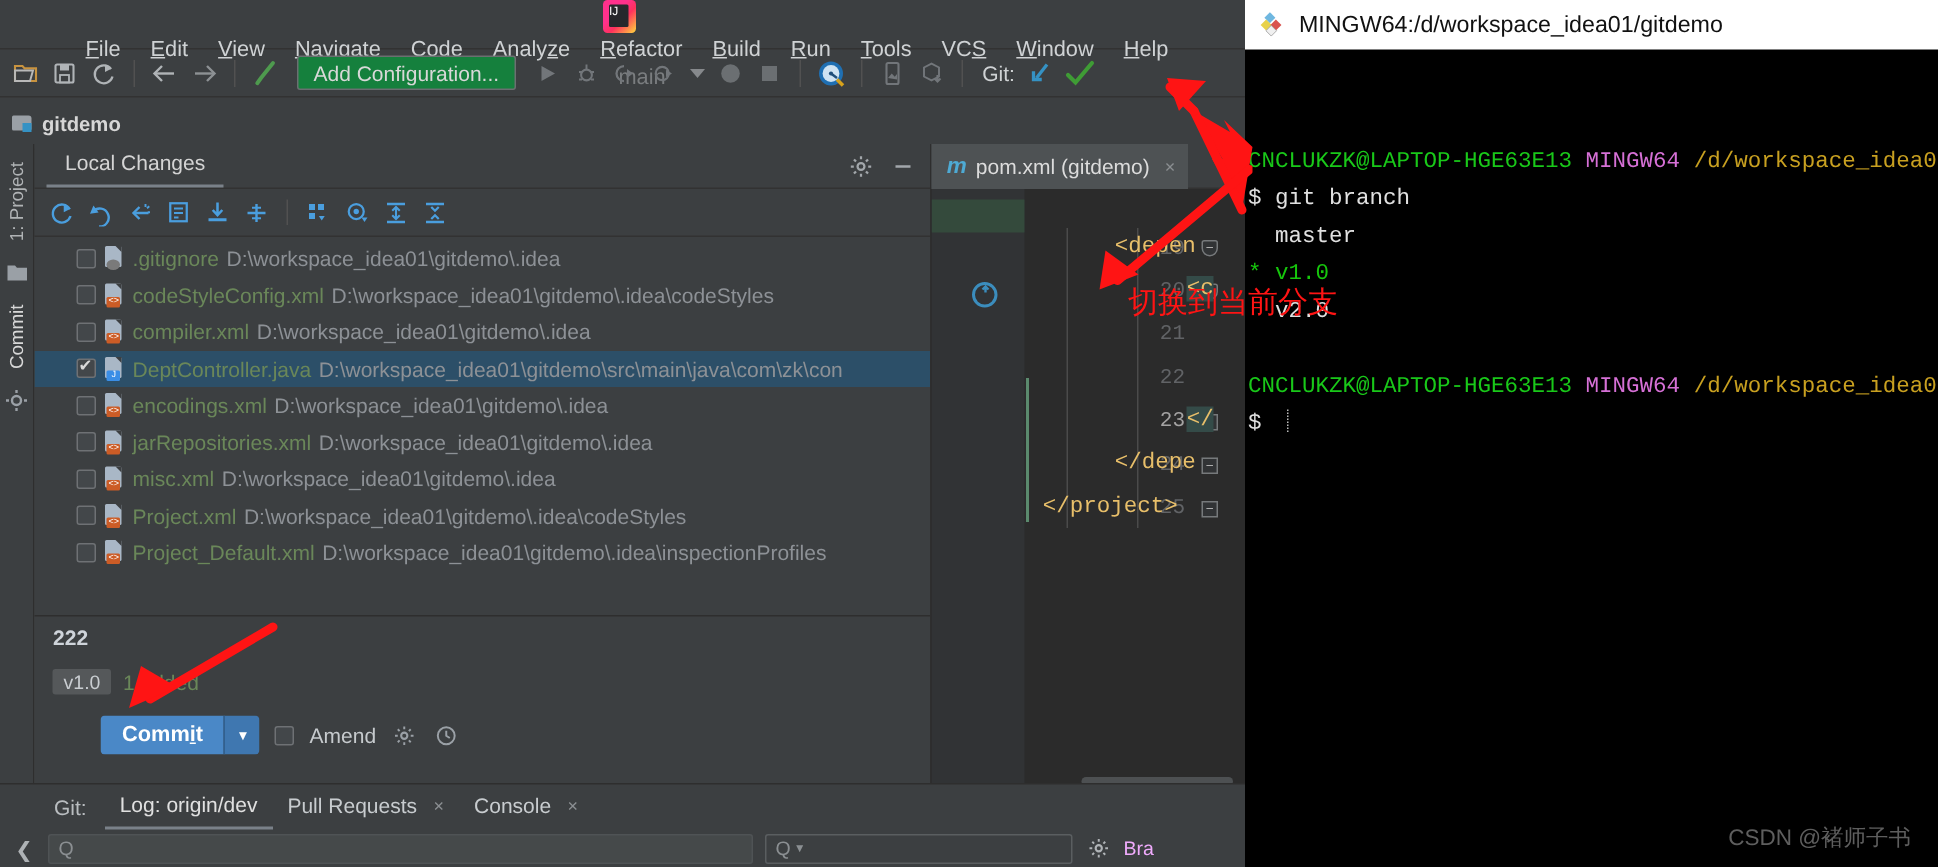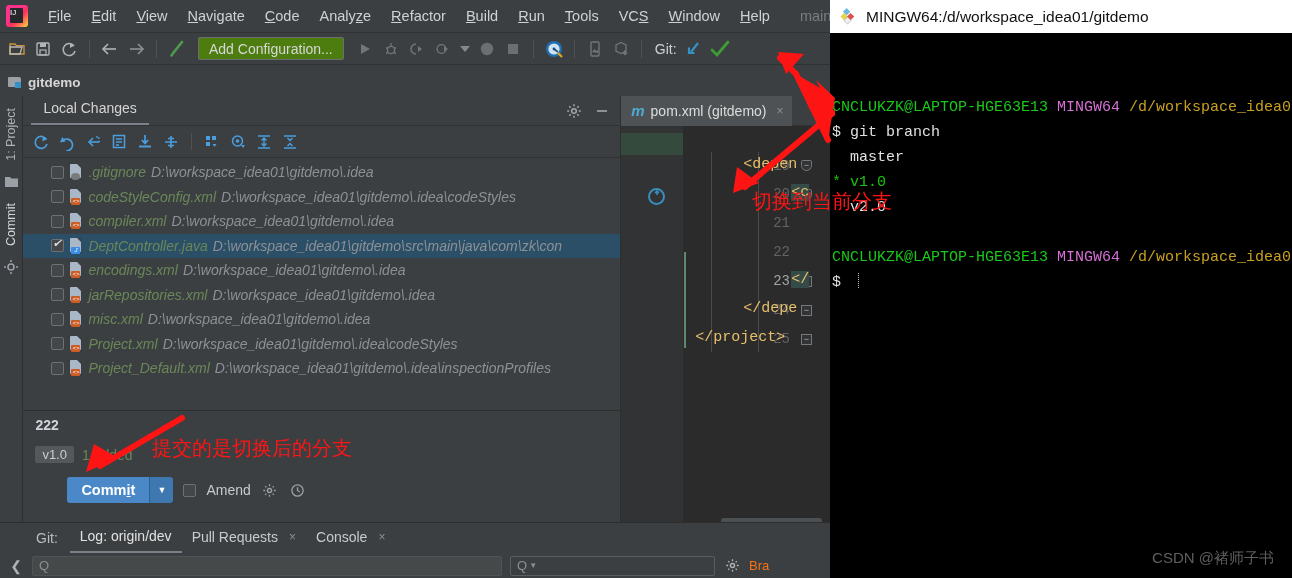--- a/index.html
+++ b/index.html
@@ -13,21 +13,21 @@
 
   
   .ide {
     position: absolute; left: 0; top: 0; width: 830px; height: 578px;
     background: #3c3f41; color: #bbbbbb;
   }
 
   
   .menubar {
     height: 32px; display: flex; align-items: center;
-    background: #3c3f41; padding-left: 6px; gap: 0;
+    background: #3c3f41; padding-left: 6px; gap: 0; flex-direction: column;
   }
   .app-logo {
     width: 22px; height: 22px; margin-right: 10px; position: relative;
     border-radius: 3px; overflow: hidden; flex: none;
     background: linear-gradient(135deg,#ff318c 0%,#ff318c 38%,#fe315d 60%,#ffd83d 100%);
   }
   .app-logo::after {
     content: ""; position: absolute; left: 4px; top: 3px;
     width: 13px; height: 15px; background: #27282c; border-radius: 1px;
   }
@@ -50,21 +50,21 @@
     background: #3c3f41;
   }
   .tb-ico {
     width: 22px; height: 22px; display: flex; align-items: center;
     justify-content: center; color: #9aa0a6; flex: none;
   }
   .tb-sep { width: 1px; height: 18px; background: #515151; margin: 0 5px; flex:none;}
   .addconf {
     height: 23px; border: 1px solid #6b6f71; border-radius: 2px;
     padding: 0 10px; display: flex; align-items: center;
-    font-size: 14px; color: #d8d8d8; margin: 0 6px; background: #4d7c0f;
+    font-size: 14px; color: #d8d8d8; margin: 0 6px; background: #15803d;
     white-space: nowrap;
   }
   .git-label { font-size: 14px; color: #cfd2d4; margin-left: 4px; margin-right: 2px; }
 
   
   .bcrumb {
     height: 36px; display: flex; align-items: center; gap: 6px;
     padding-left: 8px; border-top: 1px solid #323232;
     border-bottom: 1px solid #323232; background: #3c3f41;
   }
@@ -125,21 +125,21 @@
     padding-top: 2px;
   }
   .clrow {
     height: 21px; display:flex; align-items:center; gap:6px; padding-left:8px;
     font-size: 13.5px; white-space: nowrap;
   }
   .clrow .chl-name { color:#d8d8d8; font-weight:bold; }
   .clrow .chl-cnt { color:#8c8c8c; font-weight:normal; }
   .frow {
     height: 24.5px; display:flex; align-items:center; gap:5px; padding-left:28px;
-    font-size: 14px; white-space: nowrap; font-style: italic;
+    font-size: 14px; white-space: nowrap;
   }
   .frow.sel { background:#2c4f68; }
   .cbx {
     width:13px;height:13px;border:1px solid #6e7174;background:#43474a;
     border-radius:2px;flex:none;position:relative;
   }
   .cbx.on { background:#43474a; }
   .cbx.on::after {
     content:"✔"; position:absolute; left:0px; top:-3px; font-size:11px; color:#d8d8d8;
   }
@@ -259,21 +259,21 @@
   .gp-tab { font-size:14px; color:#c8cccf; padding:4px 10px 7px 10px; display:flex;align-items:center;gap:7px;}
   .gp-tab.on { border-bottom:2px solid #7a8189; color:#e0e0e0;justify-content:flex-end;}
   .gp-row2 { height:25px; display:flex; align-items:center; gap:8px; padding-left:8px;}
   .collapse-ico { color:#aeb2b5; font-size:14px; width:16px; text-align:center; flex:none;}
   .searchfield {
     height:20px; background:#45494a; border:1px solid #4f5355; border-radius:2px;
     display:flex; align-items:center; padding-left:6px; font-size:13px; color:#8b8f92;
   }
   .sf1 { width: 470px; }
   .sf2 { width: 205px; background:#3c3f41; border:1px solid #5a5e60;}
-  .brtxt { font-size:13px; color:#f97316; }
+  .brtxt { font-size:13px; color:#f0abfc; }
 
   
   .term {
     position:absolute; left:830px; top:0; width:462px; height:578px;
     background:#000; overflow:hidden;
   }
   .term-title {
     height:33px; background:#ffffff; display:flex; align-items:center; gap:9px;
     padding-left:10px; color:#111; font-size:15.5px; white-space:nowrap;
   }
@@ -789,15 +789,14 @@
     <path d="M118 8 L30 82" stroke="#ff1414" stroke-width="6" stroke-linecap="round"></path>
     <path d="M18 88 L22 62 L44 78 Z" fill="#ff1414"></path>
   </svg>
 
   <svg class="arrow-svg" style="left:60px;top:410px;width:130px;height:70px;">
     <path d="M122 8 L40 56" stroke="#ff1414" stroke-width="6" stroke-linecap="round"></path>
     <path d="M26 62 L34 34 L58 48 Z" fill="#ff1414"></path>
   </svg>
 
   <div class="anno-txt" id="anno-0" style="left: 752px; top: 188px;">切换到当前分支</div>
-  <div class="anno-txt" id="anno-1" style="left: 152px; top: 435px;">提交的是切换后的分支</div>
 
 </div>
 
 </body></html>

